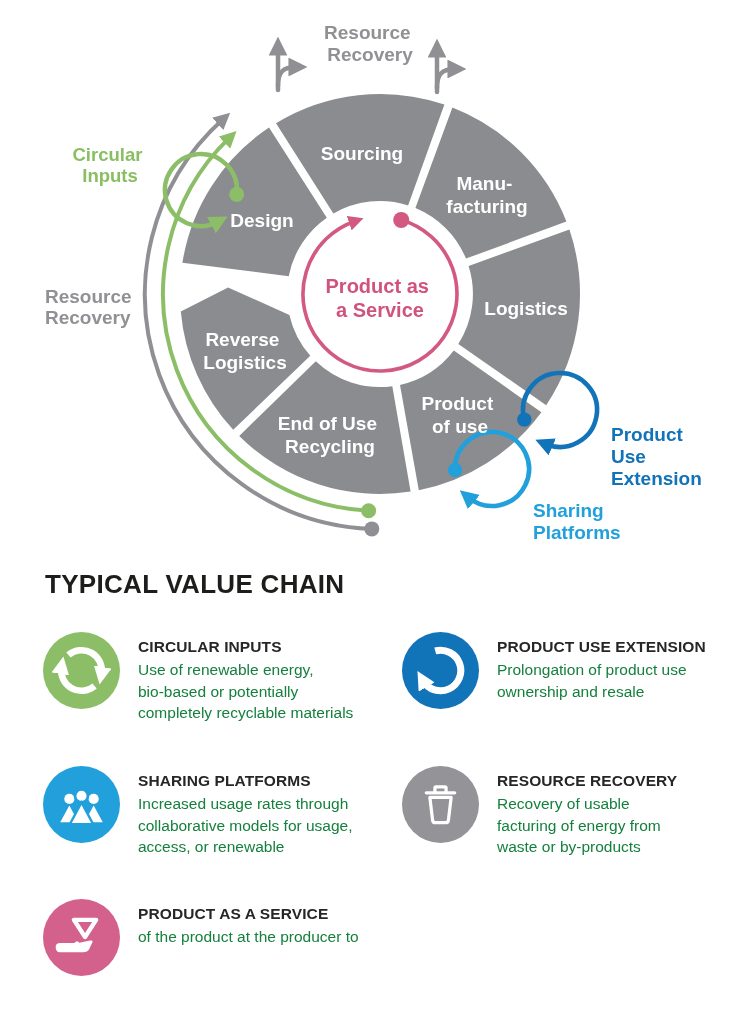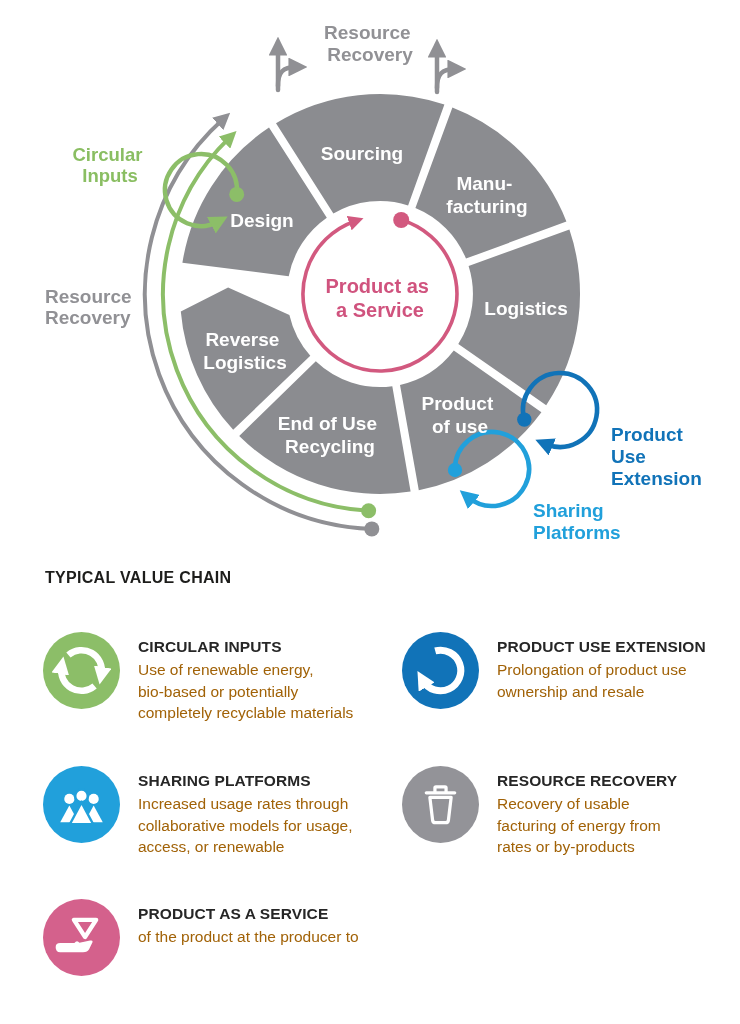--- a/index.html
+++ b/index.html
@@ -6,27 +6,27 @@
   .page{position:relative;width:740px;height:1024px;background:#ffffff;
         font-family:"Liberation Sans",sans-serif;overflow:hidden;}
   .diagram-svg{position:absolute;left:0;top:0;}
   svg text{font-family:"Liberation Sans",sans-serif;}
   .seg-label{fill:#ffffff;font-weight:700;font-size:19px;}
   .center-label{fill:#D0537E;font-weight:700;font-size:20px;}
   .ann-gray{fill:#919195;font-weight:700;font-size:19px;}
   .ann-green{fill:#8ABE62;font-weight:700;font-size:18.5px;}
   .ann-dkblue{fill:#1173B8;font-weight:700;font-size:19px;}
   .ann-ltblue{fill:#21A0DB;font-weight:700;font-size:19px;}
-  .section-title{position:absolute;left:45px;top:569px;font-size:16px;font-weight:700;
+  .section-title{position:absolute;left:45px;top:569px;font-size:26px;font-weight:700;
         color:#1d1d1b;letter-spacing:.3px;}
   .legend-item{position:absolute;display:flex;align-items:flex-start;}
   .licon{width:77px;height:77px;flex:0 0 auto;}
   .ltext{margin-left:18px;padding-top:6px;white-space:nowrap;}
   .ltitle{font-weight:700;font-size:15.5px;color:#262626;margin-bottom:3px;letter-spacing:.1px;}
-  .lline{font-size:15.5px;color:#a16207;line-height:21.5px;}
+  .lline{font-size:15.5px;color:#15803d;line-height:21.5px;}
 </style>
 </head>
 <body>
 
 <div class="page">
 
   <svg class="diagram-svg" width="740" height="558" viewBox="0 0 740 558">
     <defs>
       <marker id="mGray" viewBox="0 0 10 10" refX="4" refY="5" markerWidth="4.2" markerHeight="4.2" orient="auto">
         <path d="M0 0 L10 5 L0 10 Z" fill="#909094"></path>
@@ -194,21 +194,21 @@
       <g fill="none" stroke="#ffffff" stroke-width="3.2" stroke-linecap="round" stroke-linejoin="round">
         <path d="M32.5 25.5 L32.5 21.5 Q32.5 20.5 33.5 20.5 L42.5 20.5 Q43.5 20.5 43.5 21.5 L43.5 25.5"></path>
         <path d="M24 26.5 L52 26.5"></path>
         <path d="M27.5 31 L30.2 53.5 Q30.5 56 33 56 L43 56 Q45.5 56 45.8 53.5 L48.5 31 Z"></path>
       </g>
     </svg>
     <div class="ltext">
       <div class="ltitle">RESOURCE RECOVERY</div>
       <div class="lline">Recovery of usable</div>
       <div class="lline">facturing of energy from</div>
-      <div class="lline">rates or by-products</div>
+      <div class="lline">waste or by-products</div>
     </div>
   </div>
 
   <div class="legend-item" style="left:43px;top:899px;">
     <svg class="licon" viewBox="0 0 76 76">
       <circle cx="38" cy="38" r="38" fill="#D4618C"></circle>
       <path d="M30.5 20.5 L52.5 20.5 L41.5 37.5 Z" fill="none" stroke="#ffffff" stroke-width="4.2" stroke-linejoin="round"></path>
       <path d="M12.5 47.5 Q12.5 43.5 17 43.5 L31 43.5 Q33.5 40 36 43.2 L46.5 41 Q50.5 40.2 48 44.5 L45.5 49.5 Q44 52.5 39.5 52.5 L17 52.5 Q12.5 52.5 12.5 47.5 Z" fill="#ffffff"></path>
     </svg>
     <div class="ltext">

